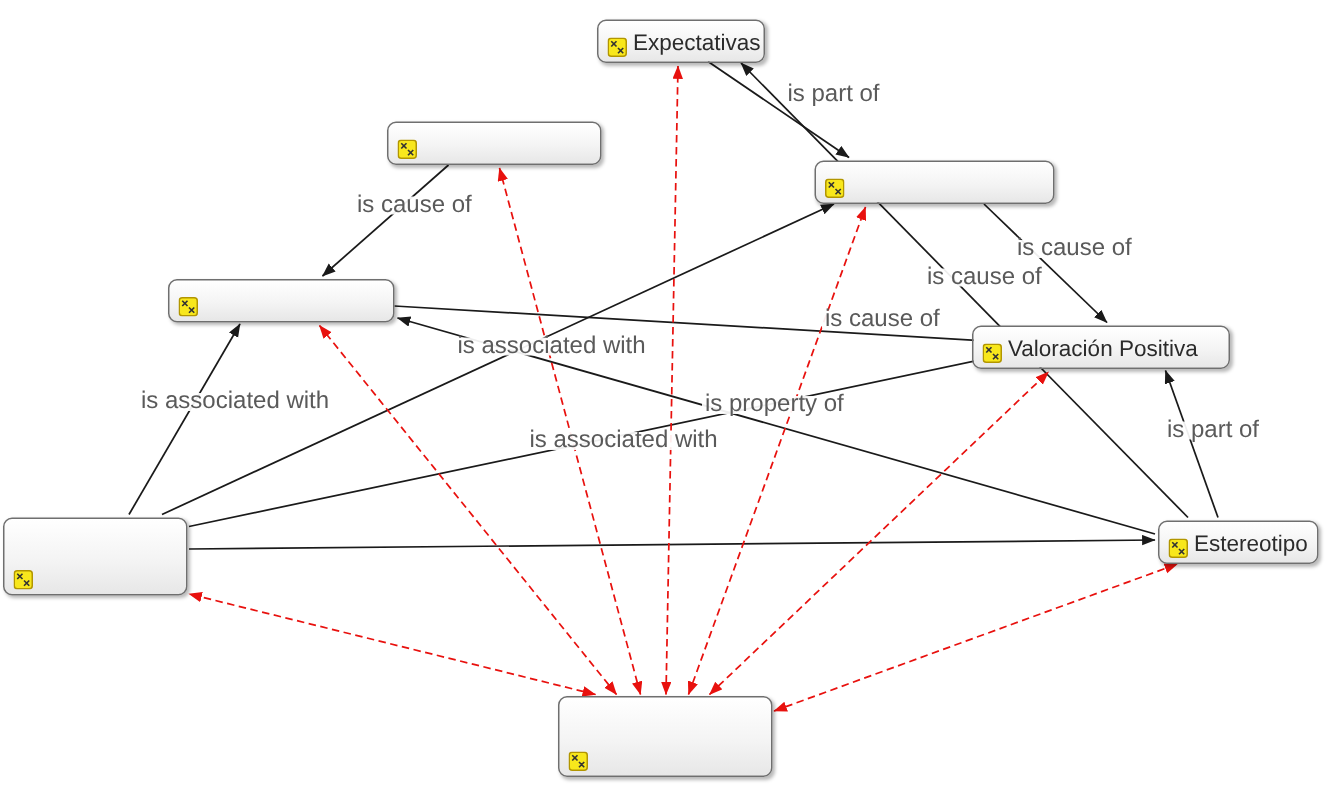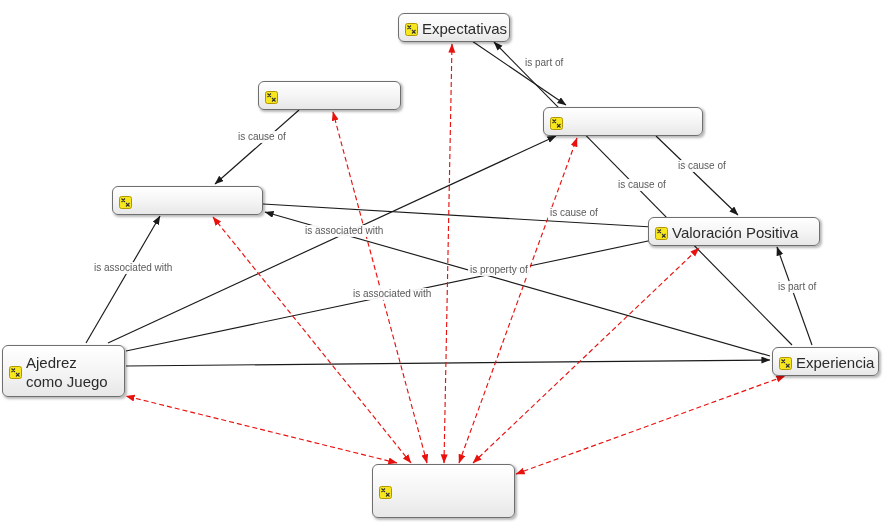--- a/index.html
+++ b/index.html
@@ -4,32 +4,32 @@
 <style>
   html,body{margin:0;padding:0;background:#ffffff;}
   .stage{
     position:relative;width:885px;height:532px;overflow:hidden;
     background:#ffffff;font-family:"Liberation Sans",sans-serif;
   }
   #edges-svg{position:absolute;left:0;top:0;width:885px;height:532px;}
   #edges-svg line{cursor:pointer;}
   .node{
     position:absolute;box-sizing:border-box;
-    display:flex;align-items:center;
+    display:flex;align-items:flex-end;
     padding:4px 7px 3px 5px;
     border:1px solid #6f6f6f;border-radius:6px;
     background:linear-gradient(#ffffff 0%,#f4f4f4 55%,#e7e7e7 100%);
     box-shadow:1.5px 1.5px 2.5px rgba(0,0,0,0.28);
     font-size:15px;line-height:19px;color:#2b2b2b;
     cursor:default;
   }
   .node-icon{flex:0 0 auto;margin:2px 4px 0 1px;display:block;}
   .node-label{flex:1 1 auto;}
   .edge-label{
-    position:absolute;font-size:10px;line-height:12px;color:#5a5a5a;
+    position:absolute;font-size:16px;line-height:12px;color:#5a5a5a;
     background:rgba(255,255,255,0.92);padding:0 2px;white-space:nowrap;text-align:center;
   }
 </style>
 </head>
 <body>
 
 <div class="stage">
   <svg id="edges-svg" xmlns="http://www.w3.org/2000/svg">
     <defs>
       <marker id="ah-k" orient="auto" markerWidth="10" markerHeight="8" refX="8.6" refY="3.5" markerUnits="userSpaceOnUse">
@@ -106,28 +106,27 @@
           <rect x="0.5" y="0.5" width="12" height="12" rx="2" fill="#f8e71c" stroke="#b29600"></rect>
           <path d="M2.5 2.5 L6 6 M6 2.5 L2.5 6 M7 7 L10.5 10.5 M10.5 7 L7 10.5" stroke="#333" stroke-width="1.1" fill="none"></path>
         </svg>
         <span class="node-label">Valoración Positiva</span>
       </div>
       <div class="node" style="left: 2px; top: 345px; width: 123px; min-height: 52px;">
         <svg class="node-icon" width="13" height="13" viewBox="0 0 13 13">
           <rect x="0.5" y="0.5" width="12" height="12" rx="2" fill="#f8e71c" stroke="#b29600"></rect>
           <path d="M2.5 2.5 L6 6 M6 2.5 L2.5 6 M7 7 L10.5 10.5 M10.5 7 L7 10.5" stroke="#333" stroke-width="1.1" fill="none"></path>
         </svg>
-        <span class="node-label">Ajedrez como Juego</span>
       </div>
       <div class="node" style="left: 772px; top: 347px; width: 107px; min-height: 29px;">
         <svg class="node-icon" width="13" height="13" viewBox="0 0 13 13">
           <rect x="0.5" y="0.5" width="12" height="12" rx="2" fill="#f8e71c" stroke="#b29600"></rect>
           <path d="M2.5 2.5 L6 6 M6 2.5 L2.5 6 M7 7 L10.5 10.5 M10.5 7 L7 10.5" stroke="#333" stroke-width="1.1" fill="none"></path>
         </svg>
-        <span class="node-label">Experiencia</span>
+        <span class="node-label">Estereotipo</span>
       </div>
       <div class="node" style="left: 372px; top: 464px; width: 143px; min-height: 54px;">
         <svg class="node-icon" width="13" height="13" viewBox="0 0 13 13">
           <rect x="0.5" y="0.5" width="12" height="12" rx="2" fill="#f8e71c" stroke="#b29600"></rect>
           <path d="M2.5 2.5 L6 6 M6 2.5 L2.5 6 M7 7 L10.5 10.5 M10.5 7 L7 10.5" stroke="#333" stroke-width="1.1" fill="none"></path>
         </svg>
       </div>
     </div>
 </div>
 

